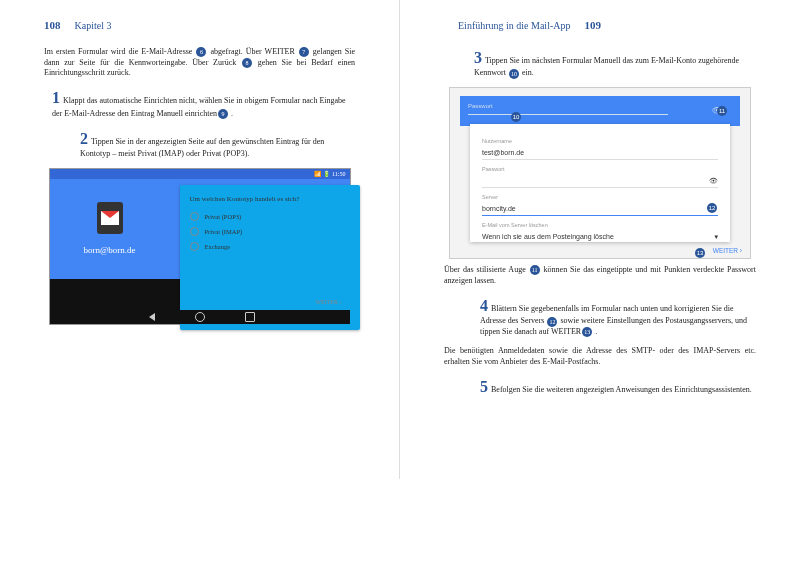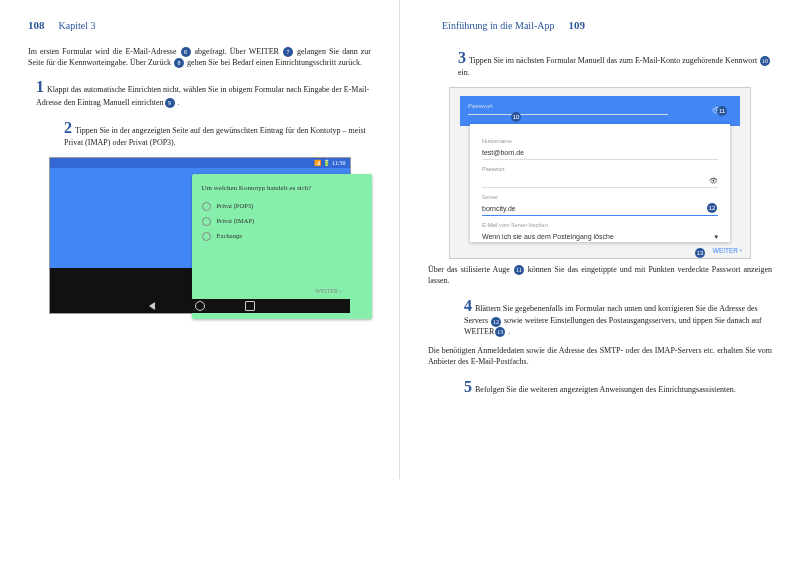--- a/index.html
+++ b/index.html
@@ -1,16 +1,16 @@
 <!DOCTYPE html>
 <html><head>
 <meta charset="utf-8">
 <style>
 body{margin:0;padding:0;font-family:Georgia,serif;background:#fff;display:flex;width:800px;height:564px}
-.page{width:400px;height:479px;box-sizing:border-box;padding:18px 28px;position:relative;font-size:8px;line-height:1.35;color:#222}
+.page{width:400px;height:479px;box-sizing:border-box;padding:18px 44px;position:relative;font-size:8px;line-height:1.35;color:#222}
 .page-left{border-right:1px solid #ddd}
 .header{display:flex;align-items:baseline;font-size:8px;margin-bottom:14px}
 .header-left{justify-content:flex-start}
 .header-right{}
 .pagenum{color:#2a5599;font-weight:bold;font-size:11px}
 .chapter{color:#2a5599;font-size:10px;margin:0 14px}
 .para{margin:6px 0;text-align:justify}
 .bignum{color:#2a5599;font-size:16px;font-weight:bold;vertical-align:baseline;margin-right:3px}
 .badge{display:inline-block;background:#2a5599;color:#fff;border-radius:50%;width:10px;height:10px;font-size:6px;text-align:center;line-height:10px;vertical-align:middle;margin:0 1px}
 .step{margin:8px 0 8px 8px}
@@ -19,21 +19,21 @@
 .bold{font-weight:bold}
 
 
 .shot1{width:300px;height:155px;background:#111;margin:8px auto 0;position:relative;border:1px solid #999}
 .shot1-status{height:10px;background:#3367d6;color:#fff;font-size:6px;text-align:right;padding:0 4px;line-height:10px}
 .shot1-band{height:100px;background:#4285f4;position:relative;display:flex}
 .shot1-left{width:120px;display:flex;flex-direction:column;align-items:center;justify-content:center;color:#fff;font-size:9px}
 .mailicon{width:26px;height:32px;background:#333;border-radius:3px;display:flex;align-items:center;justify-content:center;margin-bottom:10px}
 .mailicon-inner{width:18px;height:14px;background:#fff;position:relative}
 .mailicon-inner::after{content:"";position:absolute;top:0;left:0;border-left:9px solid transparent;border-right:9px solid transparent;border-top:7px solid #e53935}
-.shot1-card{position:absolute;top:6px;left:142px;width:160px;height:125px;background:#86efac;border-radius:2px;box-shadow:0 1px 3px rgba(0,0,0,0.3);padding:10px;font-size:6.5px}
+.shot1-card{position:absolute;top:6px;left:130px;width:160px;height:125px;background:#0ea5e9;border-radius:2px;box-shadow:0 1px 3px rgba(0,0,0,0.3);padding:10px;font-size:6.5px}
 .shot1-q{font-size:7px;margin-bottom:8px;color:#333}
 .radio-row{display:flex;align-items:center;margin:6px 0;color:#333}
 .radio{width:7px;height:7px;border:1px solid #888;border-radius:50%;margin-right:6px}
 .shot1-bottom{position:absolute;bottom:18px;right:8px;font-size:6px;color:#888}
 .shot1-nav{position:absolute;bottom:0;left:0;right:0;height:14px;background:#111;display:flex;justify-content:center;gap:40px;align-items:center}
 .navicon{width:8px;height:8px;border:1px solid #ccc}
 .navicon.tri{width:0;height:0;border:4px solid transparent;border-right:6px solid #ccc}
 .navicon.sq{border-radius:1px}
 .navicon.ci{border-radius:50%}
 
@@ -73,20 +73,26 @@
     <span class="bignum">1</span><span>Klappt das automatische Einrichten nicht, wählen Sie in obigem Formular nach Eingabe der E-Mail-Adresse den Eintrag </span><span class="italic">Manuell einrichten</span><span class="badge">9</span><span> .</span>
   </div>
 
   <div class="step indent">
     <span class="bignum">2</span><span>Tippen Sie in der angezeigten Seite auf den gewünschten Eintrag für den Kontotyp – meist </span><span class="italic">Privat (IMAP)</span><span> oder </span><span class="italic">Privat (POP3)</span><span>.</span>
   </div>
 
   <div class="shot1">
     <div class="shot1-status">📶 🔋 <span>11:50</span></div>
     <div class="shot1-band">
+      <div class="shot1-left">
+        <div class="mailicon">
+            <div class="mailicon-inner"></div>
+          </div>
+        <div>born@born.de</div>
+      </div>
       <div class="shot1-card">
         <div class="shot1-q">Um welchen Kontotyp handelt es sich?</div>
         <div class="radio-row">
             <span class="radio"></span>
             <span>Privat (POP3)</span>
           </div>
         <div class="radio-row">
             <span class="radio"></span>
             <span>Privat (IMAP)</span>
           </div>

